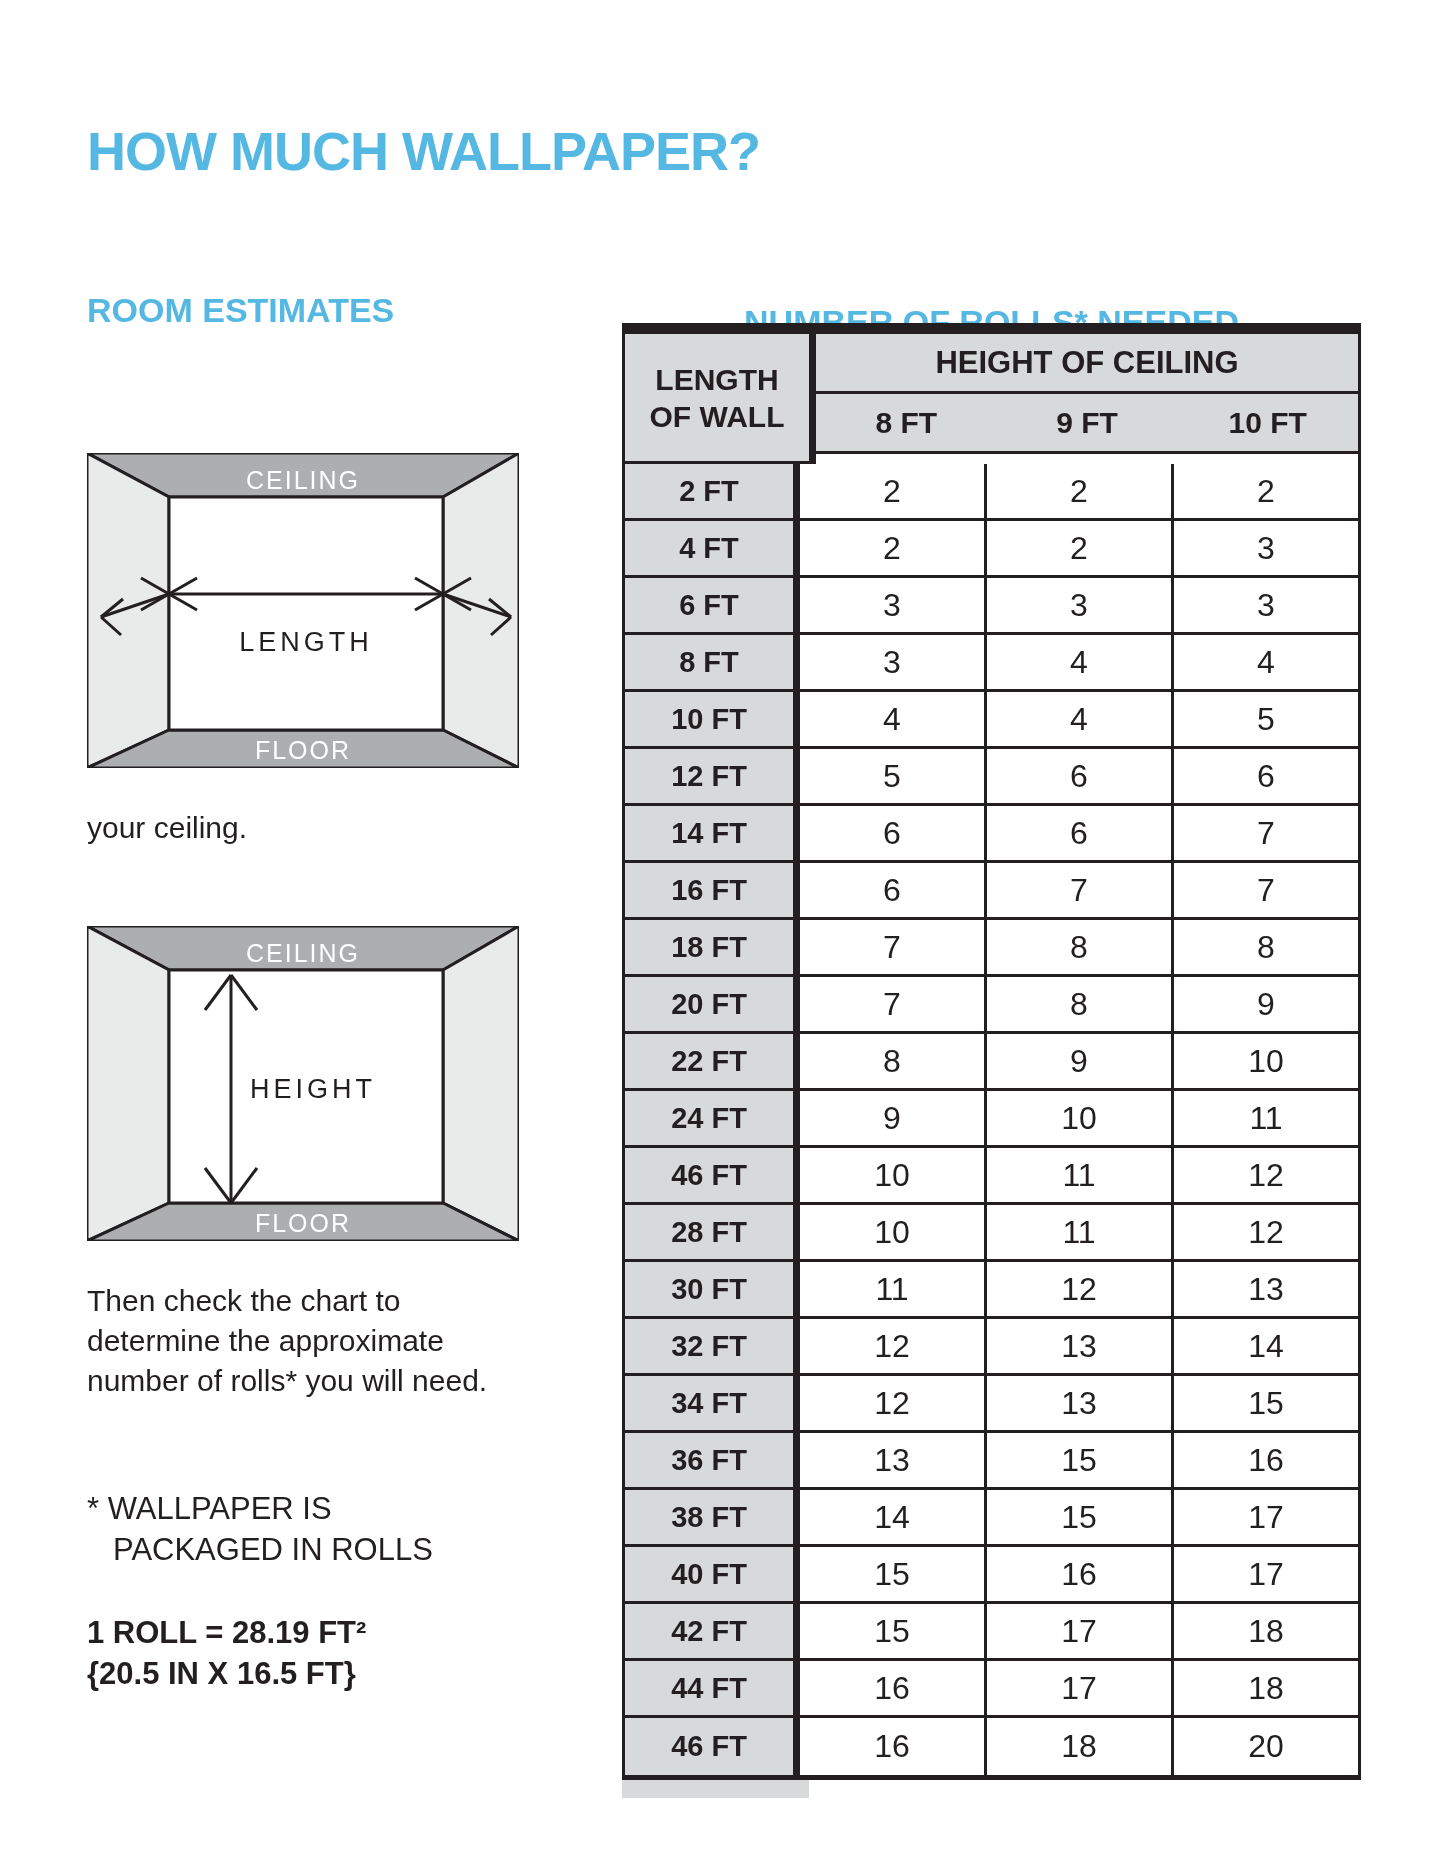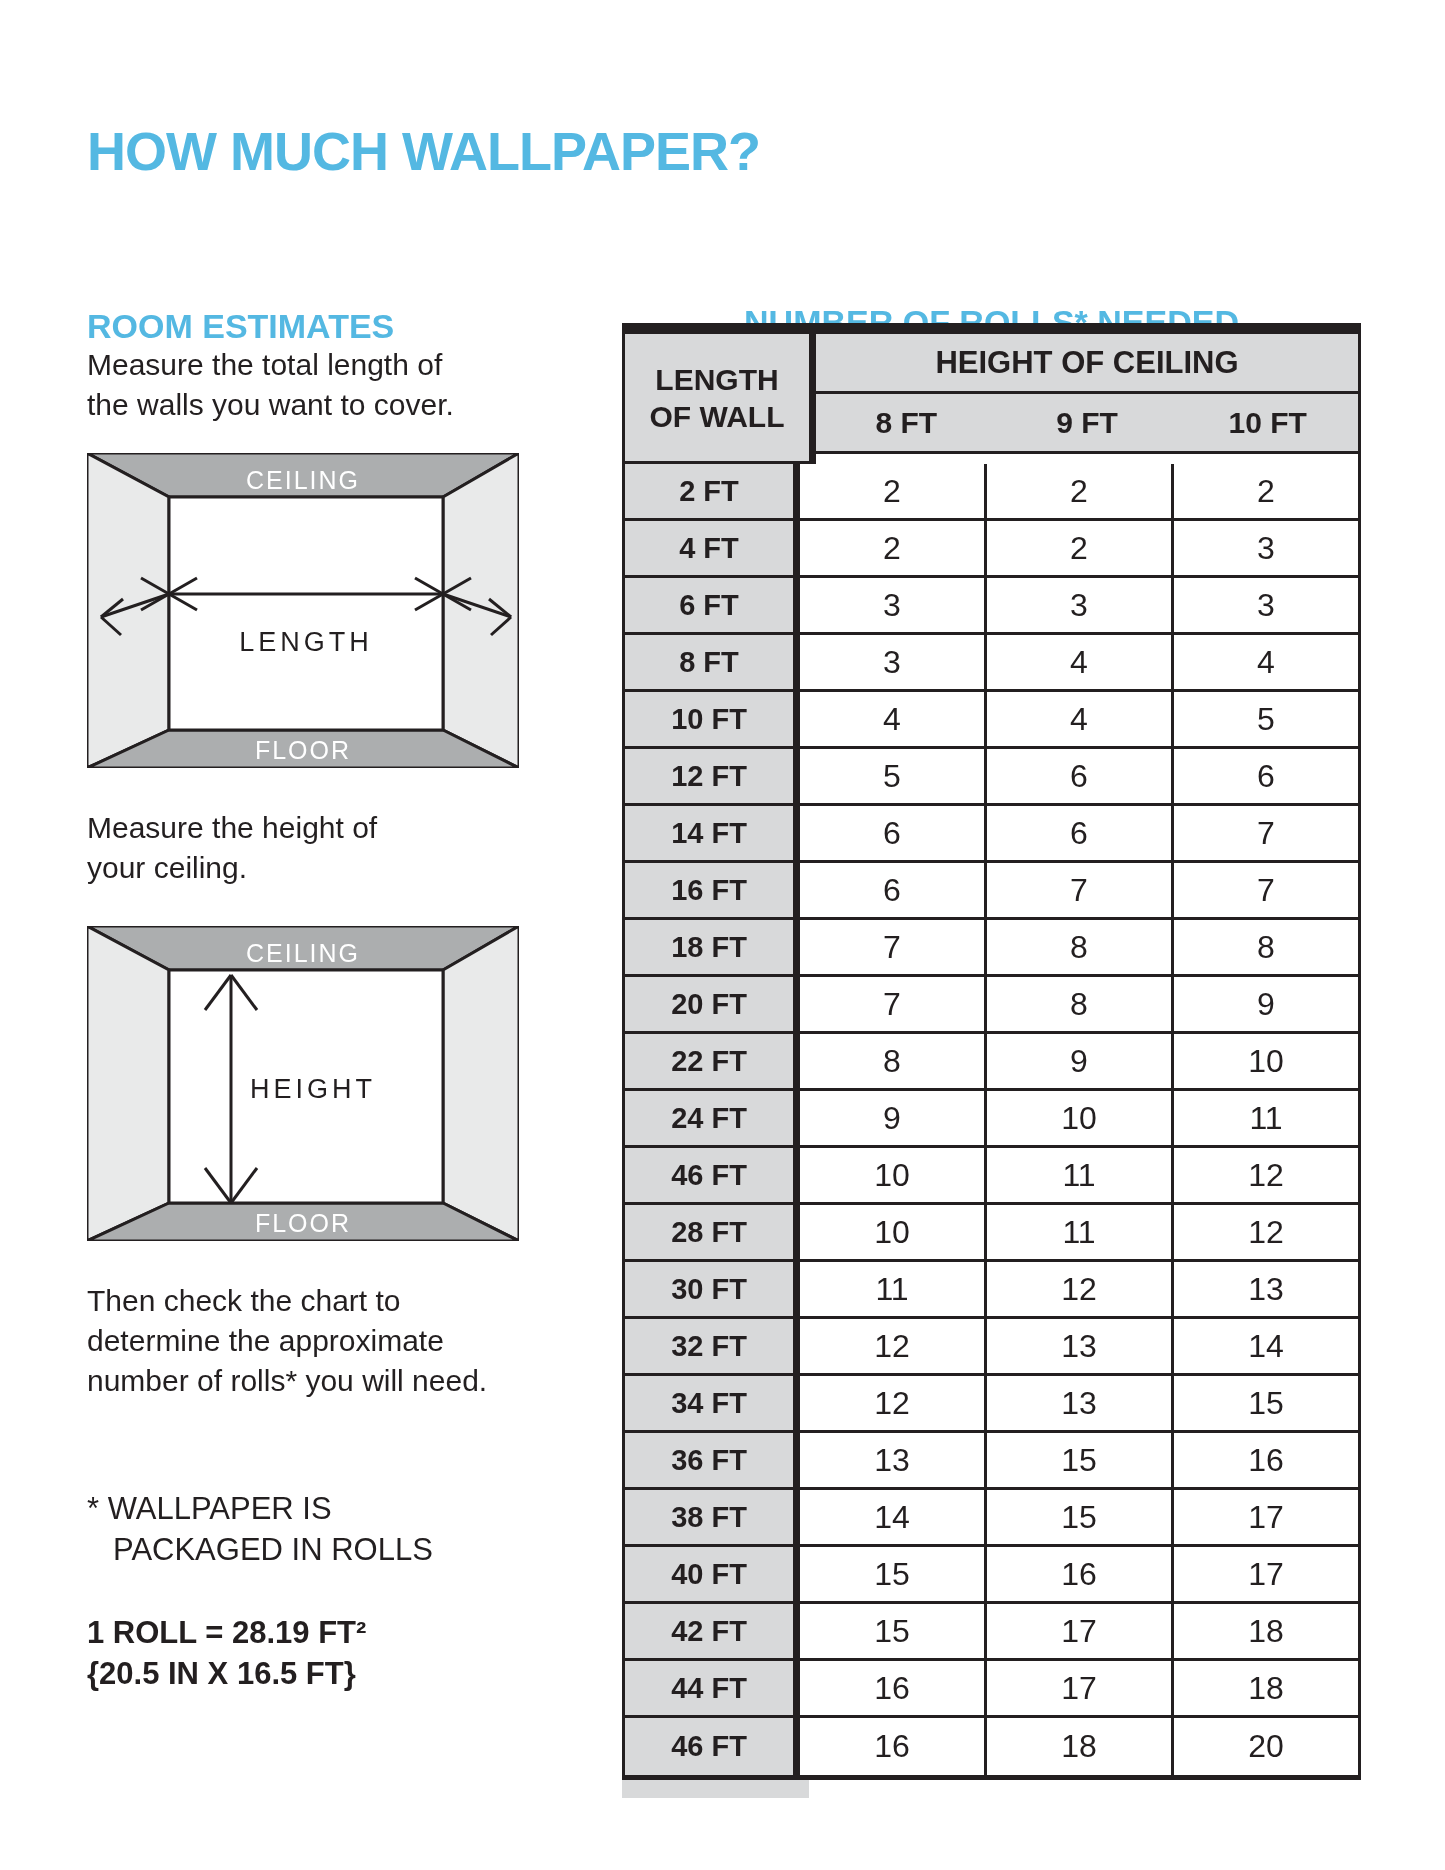--- a/index.html
+++ b/index.html
@@ -9,21 +9,21 @@
   }
   .abs{position:absolute;}
   .title{
     left:87px;top:92px;font-size:54px;font-weight:bold;letter-spacing:-1px;color:#54B8E2;
     white-space:nowrap;
     margin-top:28px;
   }
   .section-header{
     font-size:34px;font-weight:bold;color:#54B8E2;white-space:nowrap;
   }
-  .sh-left{left:87px;top:307px;}
+  .sh-left{left:87px;top:291px;}
   .sh-right{left:622px;top:303px;width:739px;text-align:center;}
   .para{font-size:30px;line-height:40px;color:#231F20;}
   .p1{left:87px;top:345px;}
   .p2{left:87px;top:808px;}
   .p3{left:87px;top:1281px;}
   .footnote{left:87px;top:1488px;font-size:31px;font-weight:normal;line-height:41px;}
   .footnote .indent{padding-left:26px;}
   .rollinfo{left:87px;top:1612px;font-size:31px;font-weight:bold;line-height:41px;}
   .diagram{left:87px;width:432px;height:315px;}
   .d1{top:453px;}
@@ -72,24 +72,20 @@
 </head>
 <body>
 
 <div id="canvas">
 
   <div class="abs title">HOW MUCH WALLPAPER?</div>
 
   <div class="abs section-header sh-left">ROOM ESTIMATES</div>
   <div class="abs section-header sh-right">NUMBER OF ROLLS* NEEDED</div>
 
-  <div class="abs para p1">
-    <div>Measure the total length of</div>
-    <div>the walls you want to cover.</div>
-  </div>
 
   <svg class="abs diagram d1" viewBox="0 0 432 315">
     <polygon points="0,0 432,0 356,44 82,44" fill="#ACAEAF" stroke="#231F20" stroke-width="3"></polygon>
     <polygon points="0,0 82,44 82,277 0,315" fill="#E9EAEA" stroke="#231F20" stroke-width="3"></polygon>
     <polygon points="432,0 356,44 356,277 432,315" fill="#E9EAEA" stroke="#231F20" stroke-width="3"></polygon>
     <polygon points="0,315 82,277 356,277 432,315" fill="#ACAEAF" stroke="#231F20" stroke-width="3"></polygon>
     <rect x="82" y="44" width="274" height="233" fill="#ffffff" stroke="#231F20" stroke-width="3"></rect>
     <text x="216" y="36" text-anchor="middle" font-size="25" letter-spacing="2" fill="#ffffff">CEILING</text>
     <text x="216" y="306" text-anchor="middle" font-size="25" letter-spacing="2" fill="#ffffff">FLOOR</text>
     <g stroke="#231F20" stroke-width="3" fill="none">
@@ -102,21 +98,20 @@
       <line x1="14" y1="164" x2="36" y2="146"></line>
       <line x1="14" y1="164" x2="34" y2="182"></line>
       <line x1="356" y1="141" x2="424" y2="164"></line>
       <line x1="424" y1="164" x2="402" y2="146"></line>
       <line x1="424" y1="164" x2="404" y2="182"></line>
     </g>
     <text x="219" y="198" text-anchor="middle" font-size="27" letter-spacing="4" fill="#231F20">LENGTH</text>
   </svg>
 
   <div class="abs para p2">
-    <div>Measure the height of</div>
     <div>your ceiling.</div>
   </div>
 
   <svg class="abs diagram d2" viewBox="0 0 432 315">
     <polygon points="0,0 432,0 356,44 82,44" fill="#ACAEAF" stroke="#231F20" stroke-width="3"></polygon>
     <polygon points="0,0 82,44 82,277 0,315" fill="#E9EAEA" stroke="#231F20" stroke-width="3"></polygon>
     <polygon points="432,0 356,44 356,277 432,315" fill="#E9EAEA" stroke="#231F20" stroke-width="3"></polygon>
     <polygon points="0,315 82,277 356,277 432,315" fill="#ACAEAF" stroke="#231F20" stroke-width="3"></polygon>
     <rect x="82" y="44" width="274" height="233" fill="#ffffff" stroke="#231F20" stroke-width="3"></rect>
     <text x="216" y="36" text-anchor="middle" font-size="25" letter-spacing="2" fill="#ffffff">CEILING</text>

